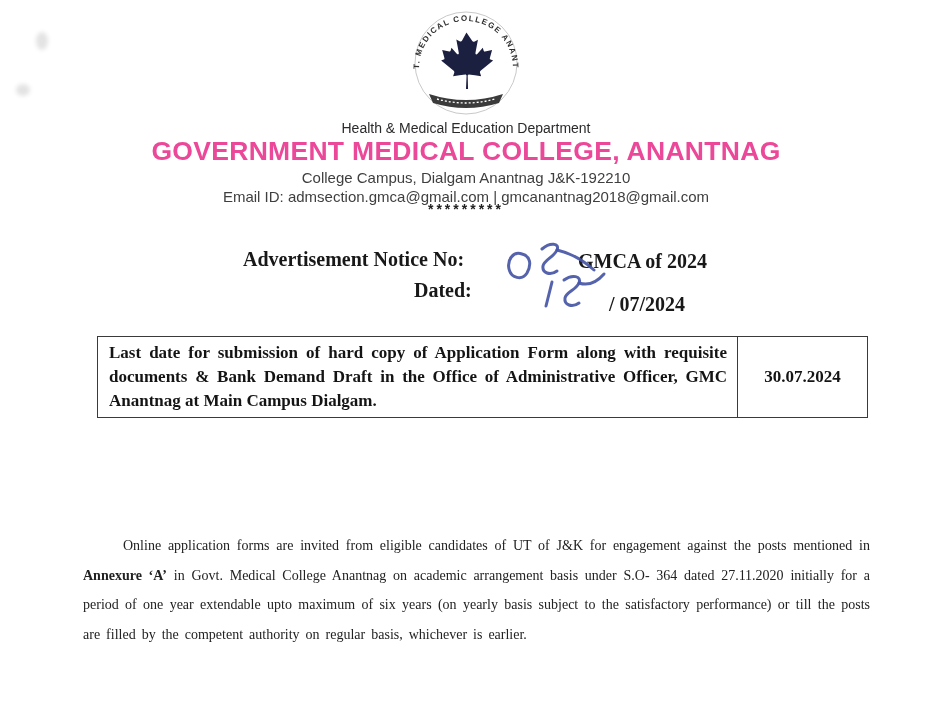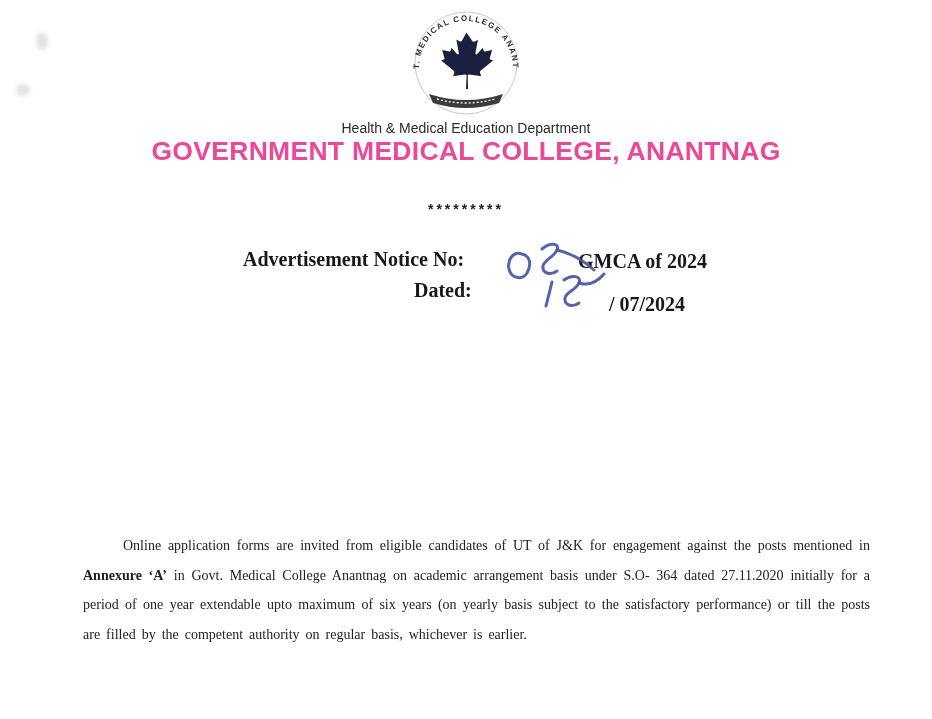--- a/index.html
+++ b/index.html
@@ -81,38 +81,44 @@
     </text>
     <g transform="translate(42,24) scale(0.115)">
       <path fill="#1c2040" d="M256 21l-39 73c-5 9-13 8-21 4l-28-15 21 112c4 20-10 20-17 11l-46-52-8 26c-1 4-5 8-11 7l-62-13 17 60c3 13 6 19-4 22l-22 10 109 89c5 4 7 11 5 17l-10 31c38-4 72-11 108-15 4 0 9 6 9 10l-5 116h18l-3-115c0-4 5-11 9-11 37 4 71 11 108 15l-10-31c-2-6 0-13 5-17l109-89-22-10c-10-4-7-9-4-22l17-60-62 14c-6 1-10-3-11-7l-8-26-46 52c-7 9-21 9-17-11l21-112-28 15c-8 4-16 5-21-4z"></path>
     </g>
     <path d="M 34 88 Q 71 100 108 88 L 104 97 Q 71 107 38 97 Z" fill="#3b3b3b"></path>
     <path d="M 42 93 Q 71 101 100 93" fill="none" stroke="#ffffff" stroke-width="1.3" stroke-dasharray="2,2"></path>
   </svg>
 
   <div class="hline dept">Health &amp; Medical Education Department</div>
   <div class="hline college">GOVERNMENT MEDICAL COLLEGE, ANANTNAG</div>
+  <div class="hline address">College Campus, Dialgam Anantnag J&amp;K-192210</div>
+  <div class="hline email">Email ID: admsection.gmca@gmail.com | gmcanantnag2018@gmail.com</div>
   <div class="hline stars">*********</div>
 
   <div class="notice">
     <span class="n-label1">Advertisement Notice No:</span>
     <span class="n-suffix1">GMCA of 2024</span>
     <span class="n-label2">Dated:</span>
     <span class="n-suffix2">/ 07/2024</span>
 
     <svg class="handwriting" viewBox="0 0 132 88">
       <path d="M24 22 C15 19 9 28 11 37 C13 46 24 49 29 41 C34 32 32 24 24 22"></path>
       <path d="M44 17 C52 10 62 11 59 18 C56 25 46 28 45 34 C44 41 52 44 59 39"></path>
       <path d="M59 18 C73 21 86 29 96 38"></path>
       <path d="M54 50 L48 74"></path>
       <path d="M66 48 C74 42 84 44 81 51 C78 58 68 60 67 66 C66 73 74 76 81 71"></path>
       <path d="M81 51 C90 54 99 50 106 42"></path>
     </svg>
   </div>
 
   <table class="sched">
     <tbody>
+      <tr class="row-3">
+        <td class="desc just">Last date for submission of hard copy of Application Form along with requisite documents &amp; Bank Demand Draft in the Office of Administrative Officer, GMC Anantnag at Main Campus Dialgam.</td>
+        <td class="date">30.07.2024</td>
+      </tr>
     </tbody>
   </table>
 
   <p class="para"><span>Online application forms are invited from eligible candidates of UT of J&amp;K for engagement against the posts mentioned in </span><b>Annexure ‘A’</b><span> in Govt. Medical College Anantnag on academic arrangement basis under S.O- 364 dated 27.11.2020 initially for a period of one year extendable upto maximum of six years (on yearly basis subject to the satisfactory performance) or till the posts are  filled by the competent authority on regular basis, whichever is earlier.</span></p>
 
 </div>
 
 </body></html>

